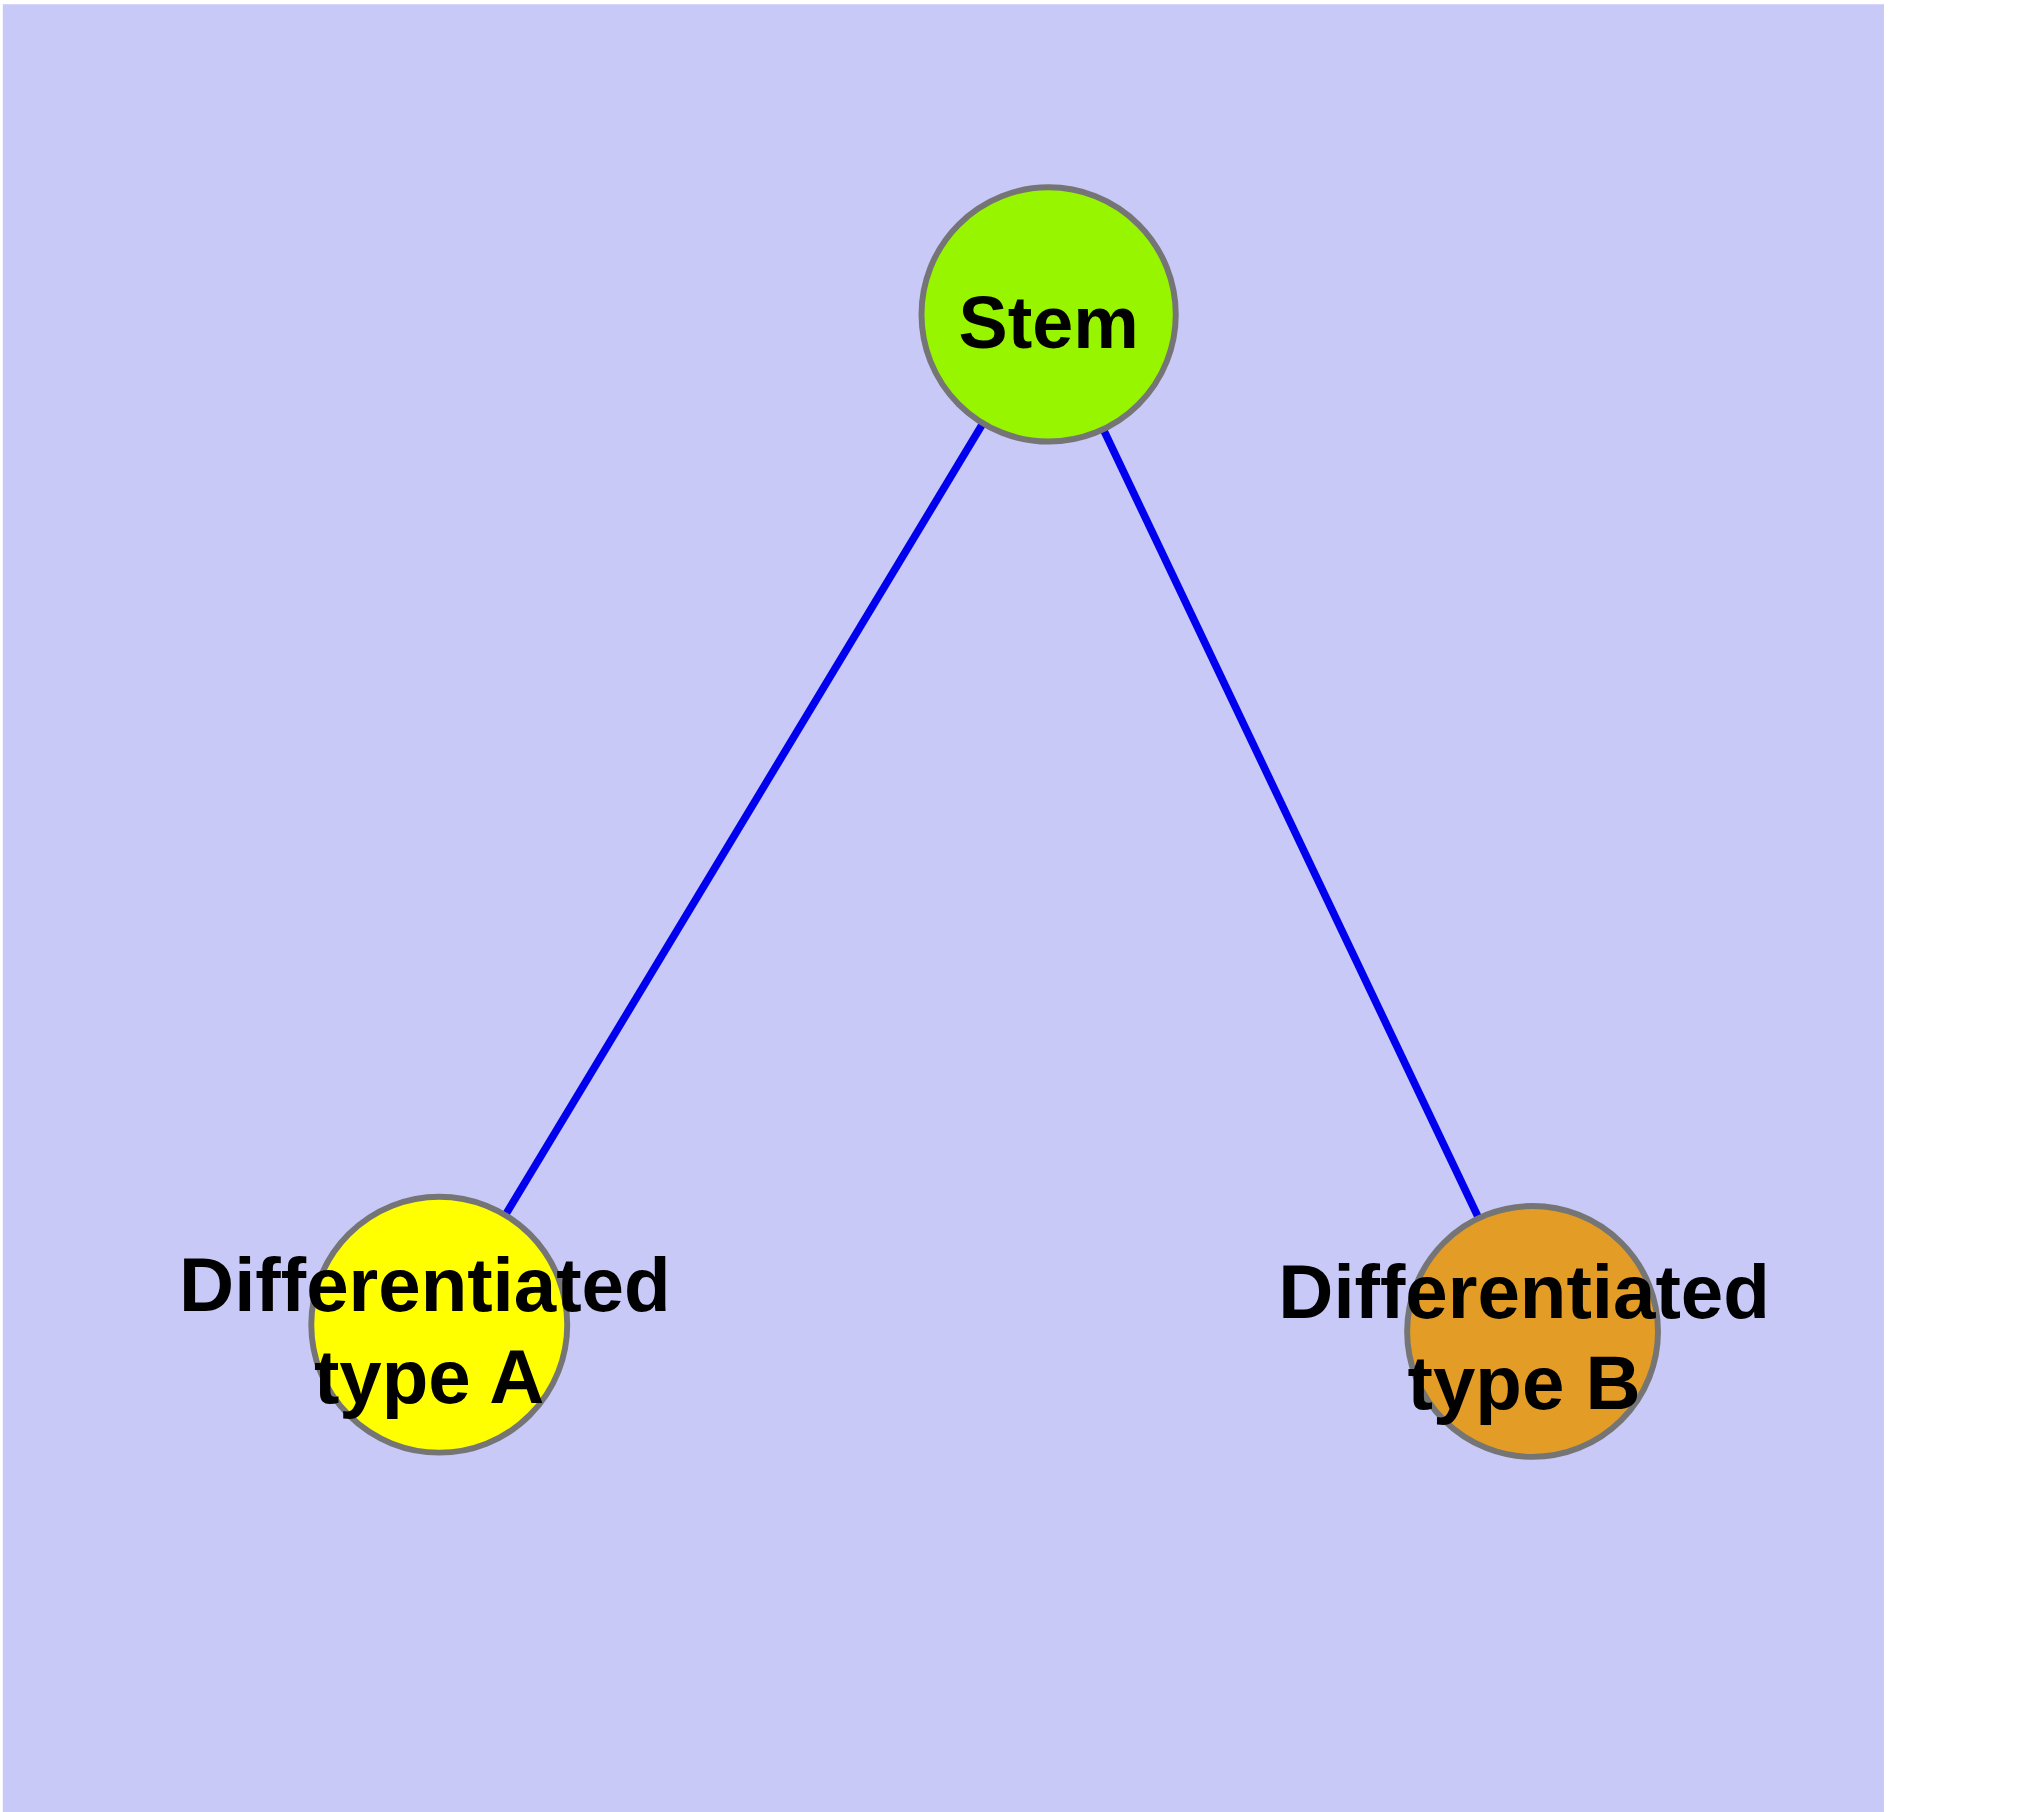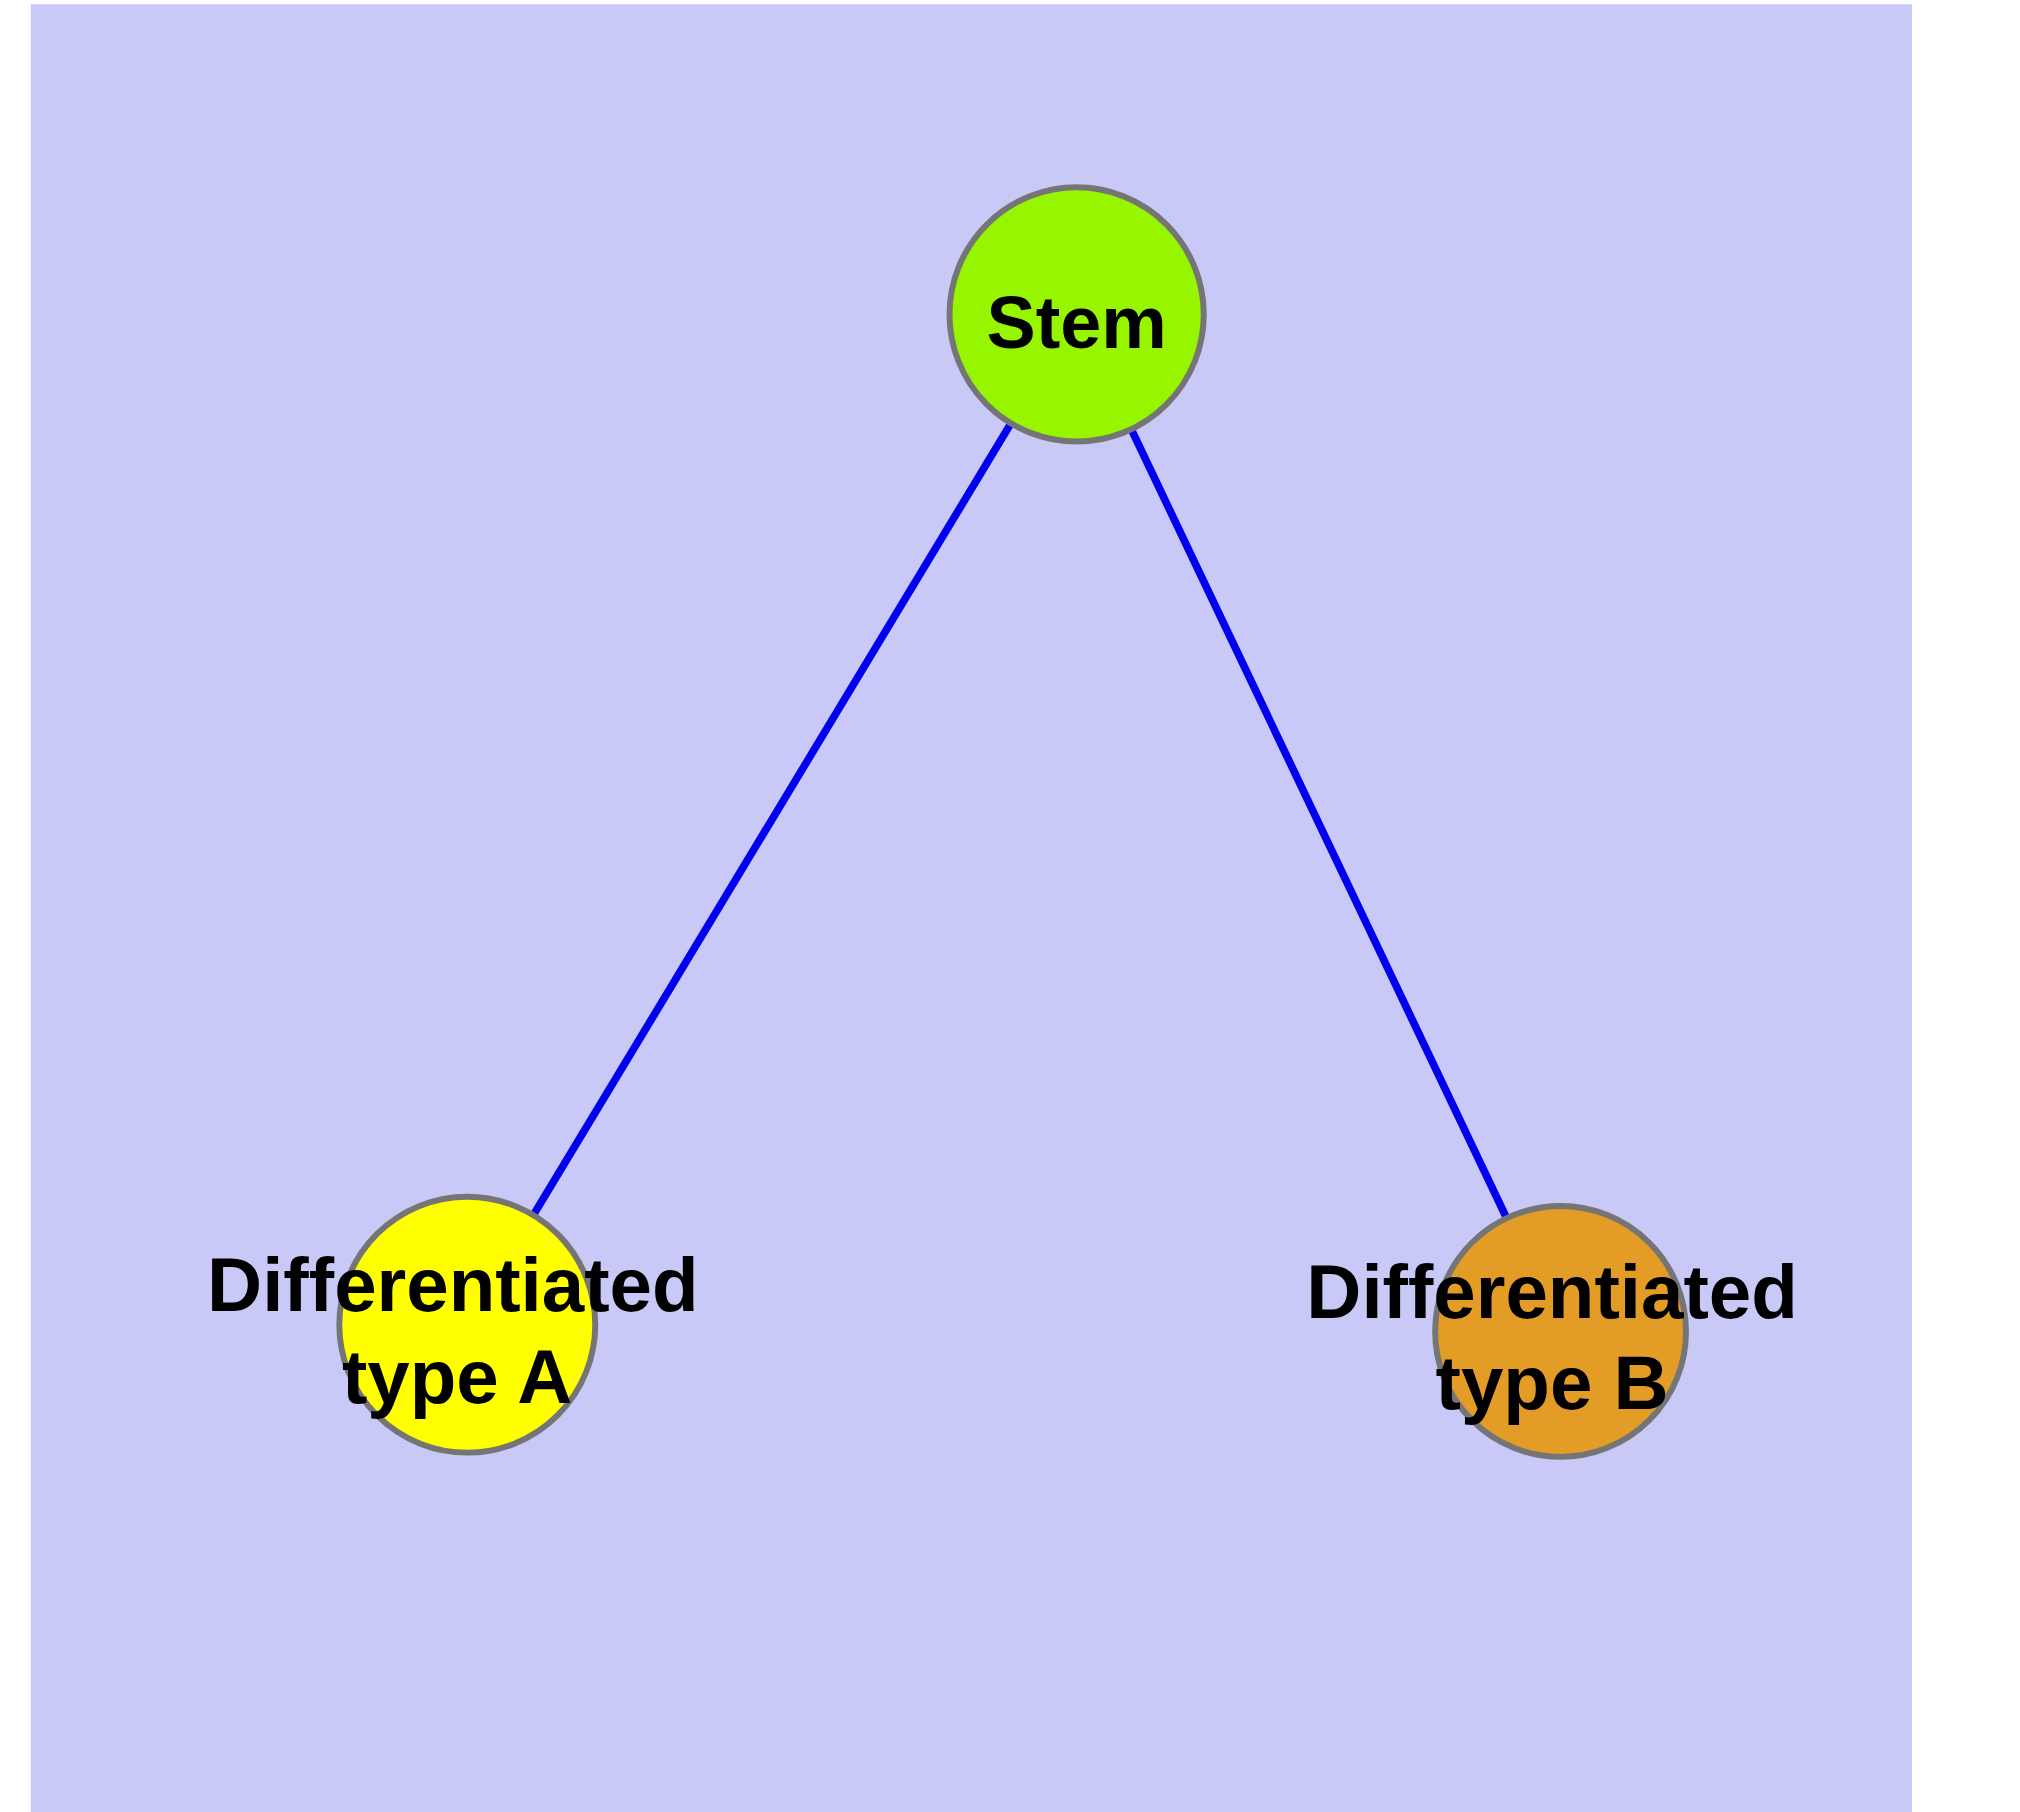--- a/index.html
+++ b/index.html
@@ -5,21 +5,20 @@
   html, body {
     margin: 0;
     padding: 0;
     background: #FFFFFF;
   }
   .diagram-wrap {
     width: 1884px;
     height: 1812px;
     position: relative;
     overflow: hidden;
-    padding-left: 28px;
   }
   svg {
     display: block;
   }
   .node-label {
     font-family: "Liberation Sans", sans-serif;
     font-weight: bold;
     font-size: 90px;
     text-anchor: middle;
   }

